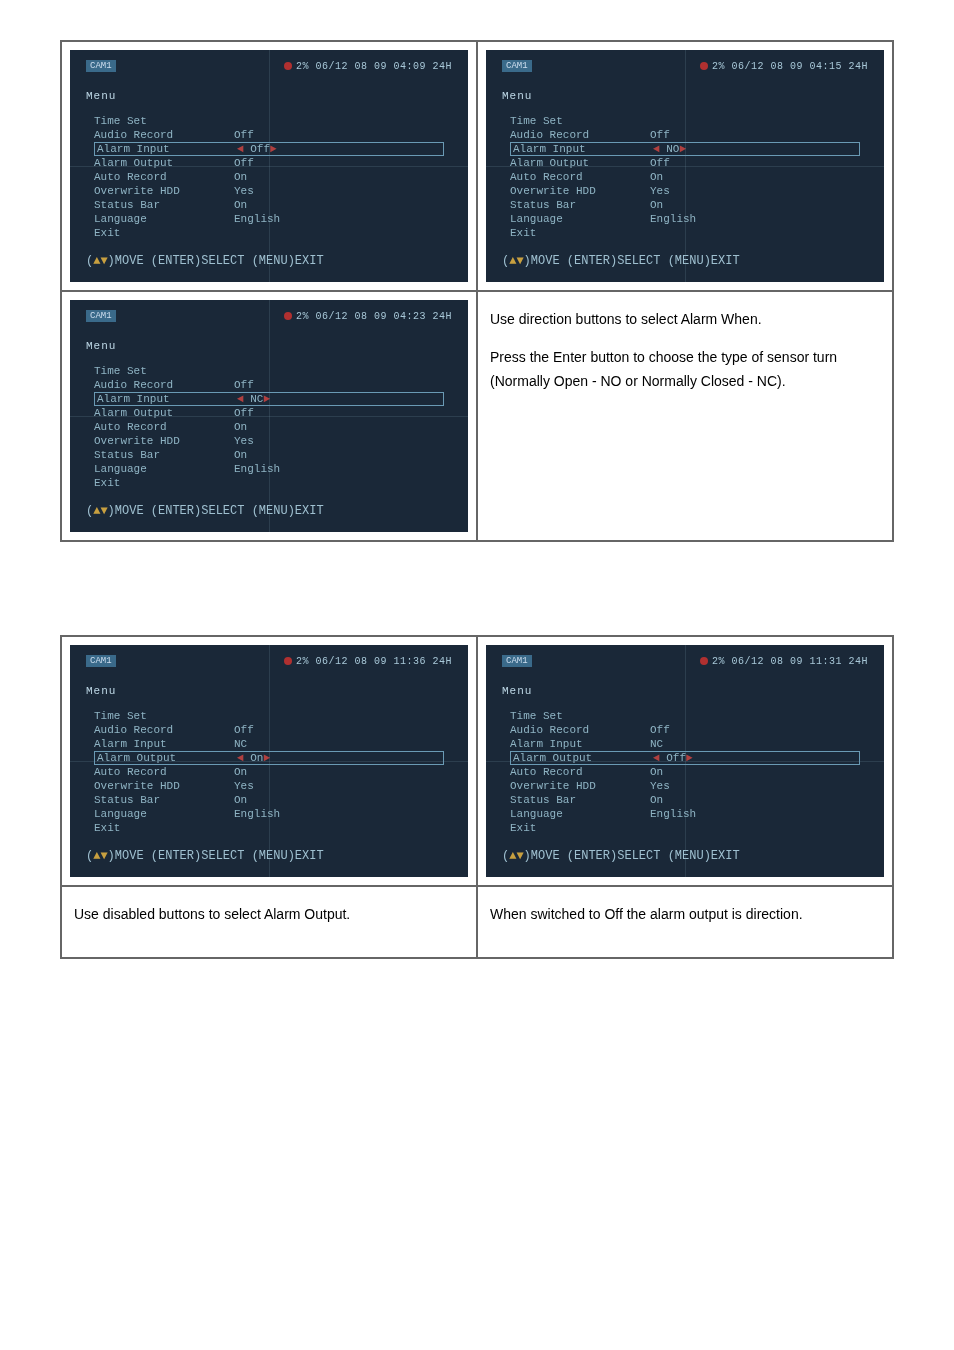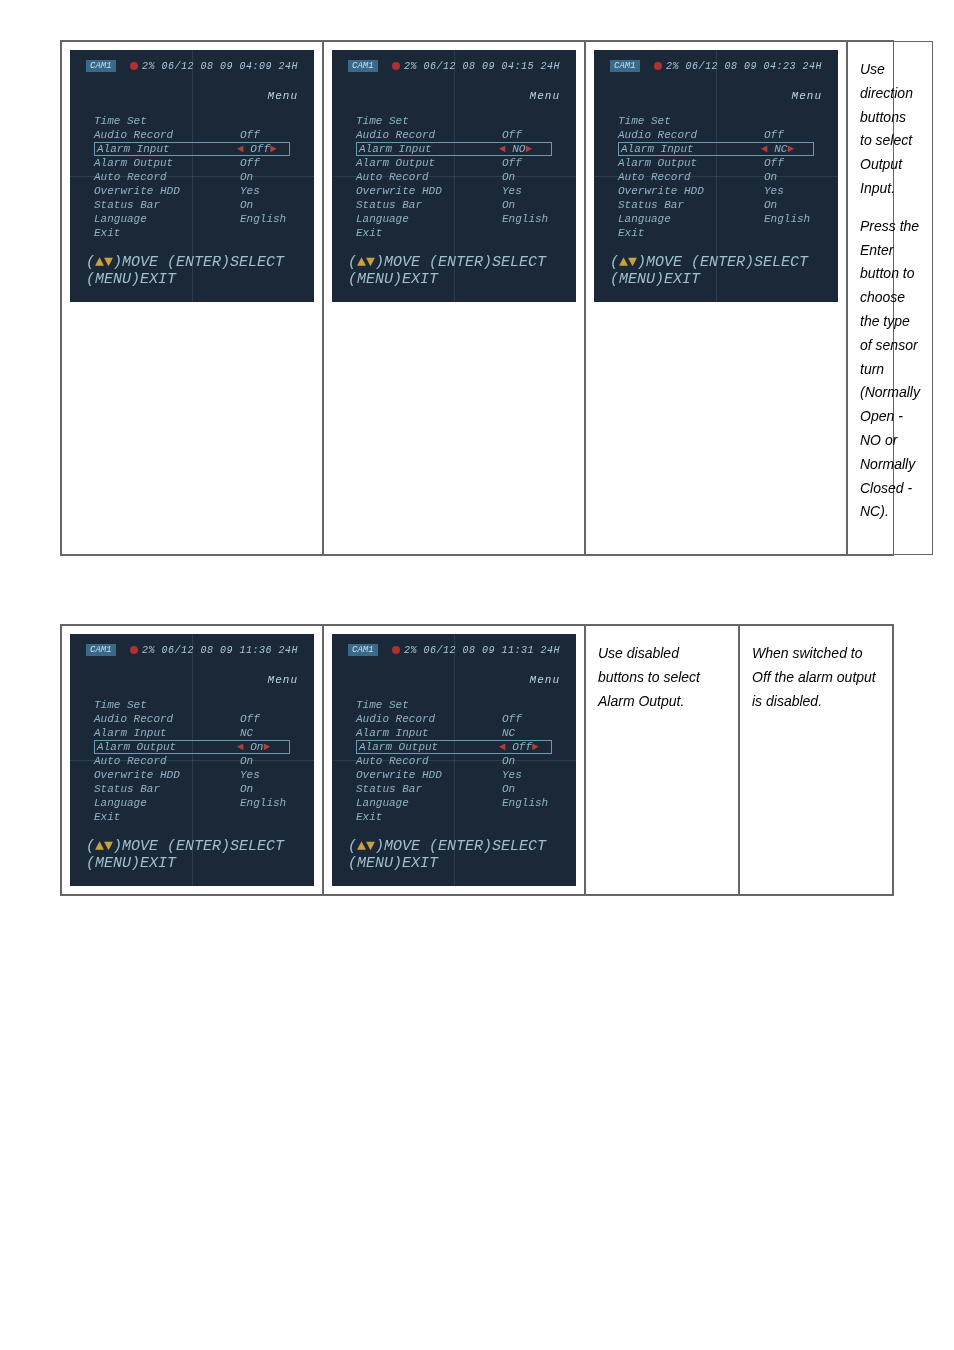--- a/index.html
+++ b/index.html
@@ -5,24 +5,23 @@
   body {
     margin: 0;
     padding: 40px 60px;
     background: #fff;
     font-family: Arial, sans-serif;
     width: 954px;
     box-sizing: border-box;
   }
   .grid {
     display: grid;
-    grid-template-columns: 1fr 1fr 1fr 1fr;
+    grid-template-columns: 1fr 1fr;
     border: 1px solid #666;
-    margin-bottom: 68px;
-    font-style: italic;
+    margin-bottom: 93px;
   }
   .cell {
     border: 1px solid #666;
     padding: 8px;
     vertical-align: top;
   }
   .dvr-screen {
     background: #1a2838;
     color: #7fa8b8;
     font-family: "Courier New", monospace;
@@ -50,51 +49,50 @@
     background: #b03030;
     display: inline-block;
     margin-right: 4px;
     vertical-align: middle;
   }
   .topbar-right {
     color: #a8c8d8;
     letter-spacing: 0.5px;
   }
   .menu-title {
-    text-align: right;
+    text-align: left;
     color: #bcd6e4;
     margin-bottom: 12px;
     letter-spacing: 1px;
   }
   .menu-list {
     margin: 0 8px;
   }
   .menu-row {
     display: flex;
-    justify-content: space-between;
     padding: 1px 0;
     color: #8fb4c4;
   }
   .menu-row.sel {
     border: 1px solid #6a9ab4;
     padding: 0 2px;
   }
   .menu-row .lbl { min-width: 140px; }
   .menu-row .val {
     min-width: 50px;
     text-align: left;
   }
   .arrow-l, .arrow-r {
     color: #b04040;
     font-weight: bold;
   }
   .hint {
     margin-top: 14px;
     color: #9fc0d0;
-    font-size: 15px;
+    font-size: 12px;
   }
   .hint .y { color: #c8a040; }
   .desc-text {
     font-size: 14px;
     color: #000;
     line-height: 1.7;
     padding: 8px 4px;
   }
   .desc-text p { margin: 0 0 14px 0; }
   .quad-divider-v {
@@ -263,21 +261,21 @@
           <div class="menu-row">
             <span class="lbl">Exit</span>
             <span class="val"></span>
           </div>
         </div>
         <div class="hint">(<span class="y">▲▼</span>)MOVE (ENTER)SELECT (MENU)EXIT</div>
       </div>
   </div>
   <div class="cell">
     <div class="desc-text">
-      <p>Use direction buttons to select Output Input.</p>
+      <p>Use direction buttons to select Alarm When.</p>
       <p>Press the Enter button to choose the type of sensor turn (Normally Open - NO or Normally Closed - NC).</p>
     </div>
   </div>
 </div>
 
 <div class="grid">
   <div class="cell">
     <div class="dvr-screen">
         <div class="quad-divider-v"></div>
         <div class="quad-divider-h"></div>
@@ -377,16 +375,16 @@
         <div class="hint">(<span class="y">▲▼</span>)MOVE (ENTER)SELECT (MENU)EXIT</div>
       </div>
   </div>
   <div class="cell">
     <div class="desc-text">
       <p>Use disabled buttons to select Alarm Output.</p>
     </div>
   </div>
   <div class="cell">
     <div class="desc-text">
-      <p>When switched to Off the alarm output is disabled.</p>
+      <p>When switched to Off the alarm output is direction.</p>
     </div>
   </div>
 </div>
 
 </body></html>

